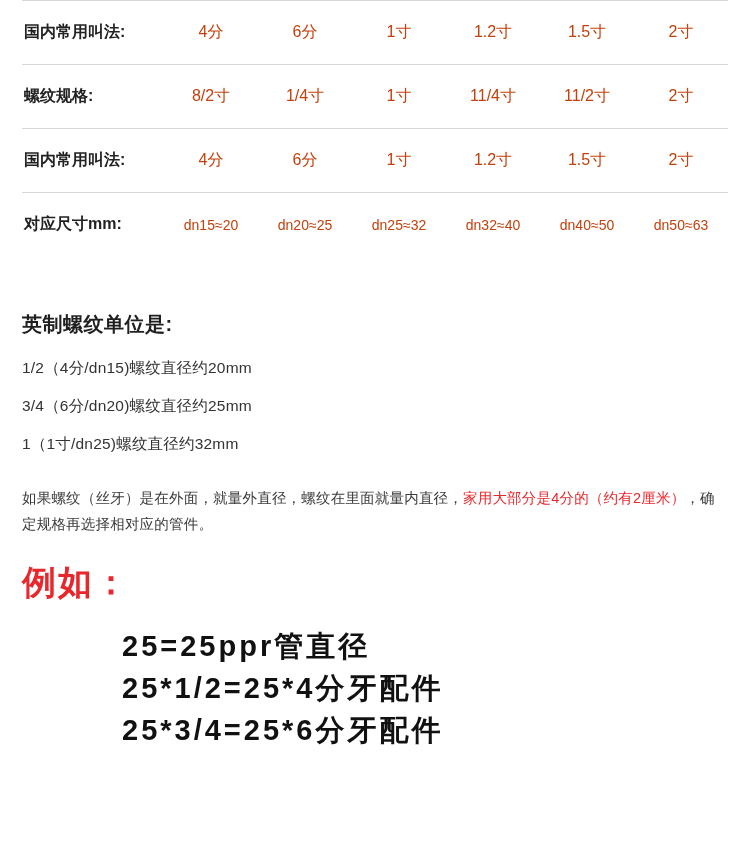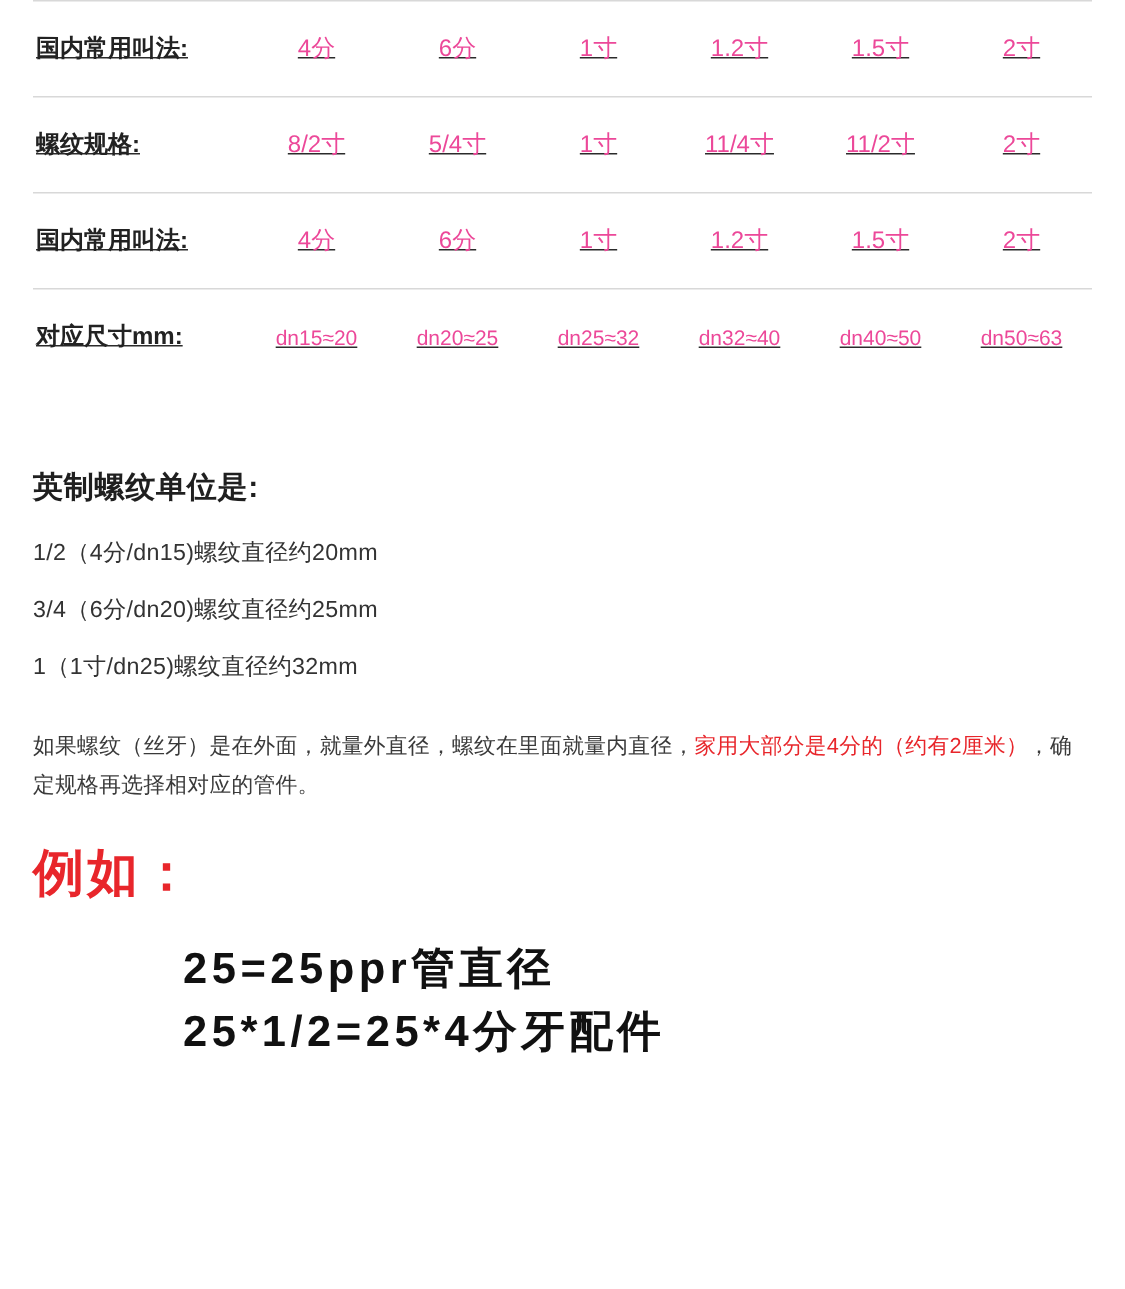--- a/index.html
+++ b/index.html
@@ -19,34 +19,33 @@
     width: 750px;
     height: 859px;
     background: #ffffff;
   }
 
   
   .table-wrap {
     padding: 0 22px;
     box-sizing: border-box;
     width: 750px;
-    text-decoration: underline;
   }
   table.spec {
     width: 706px;
     border-collapse: collapse;
     table-layout: fixed;
   }
   table.spec tr {
     height: 64px;
   }
   table.spec td {
     border-bottom: 1px solid #d8d8d8;
     font-size: 16px;
-    color: #ec4899;
+    color: #c2410c;
     text-align: center;
     vertical-align: middle;
     padding: 0;
     white-space: nowrap;
   }
   table.spec tr:first-child td {
     border-top: 1px solid #d8d8d8;
   }
   table.spec td.label {
     text-align: left;
@@ -134,21 +133,21 @@
           <td>4分</td>
           <td>6分</td>
           <td>1寸</td>
           <td>1.2寸</td>
           <td>1.5寸</td>
           <td>2寸</td>
         </tr>
         <tr>
           <td class="label">螺纹规格:</td>
           <td>8/2寸</td>
-          <td>5/4寸</td>
+          <td>1/4寸</td>
           <td>1寸</td>
           <td>11/4寸</td>
           <td>11/2寸</td>
           <td>2寸</td>
         </tr>
         <tr>
           <td class="label">国内常用叫法:</td>
           <td>4分</td>
           <td>6分</td>
           <td>1寸</td>
@@ -178,16 +177,17 @@
     <div class="note">
       <span>如果螺纹（丝牙）是在外面，就量外直径，螺纹在里面就量内直径，</span><span class="hl">家用大部分是4分的（约有2厘米）</span><span>，确定规格再选择相对应的管件。</span>
     </div>
   </div>
 
   <div class="example">
     <div class="example-title">例如：</div>
     <div class="example-lines">
       <div class="example-line">25=25ppr管直径</div>
       <div class="example-line">25*1/2=25*4分牙配件</div>
+      <div class="example-line">25*3/4=25*6分牙配件</div>
     </div>
   </div>
 
 </div>
 
 </body></html>

